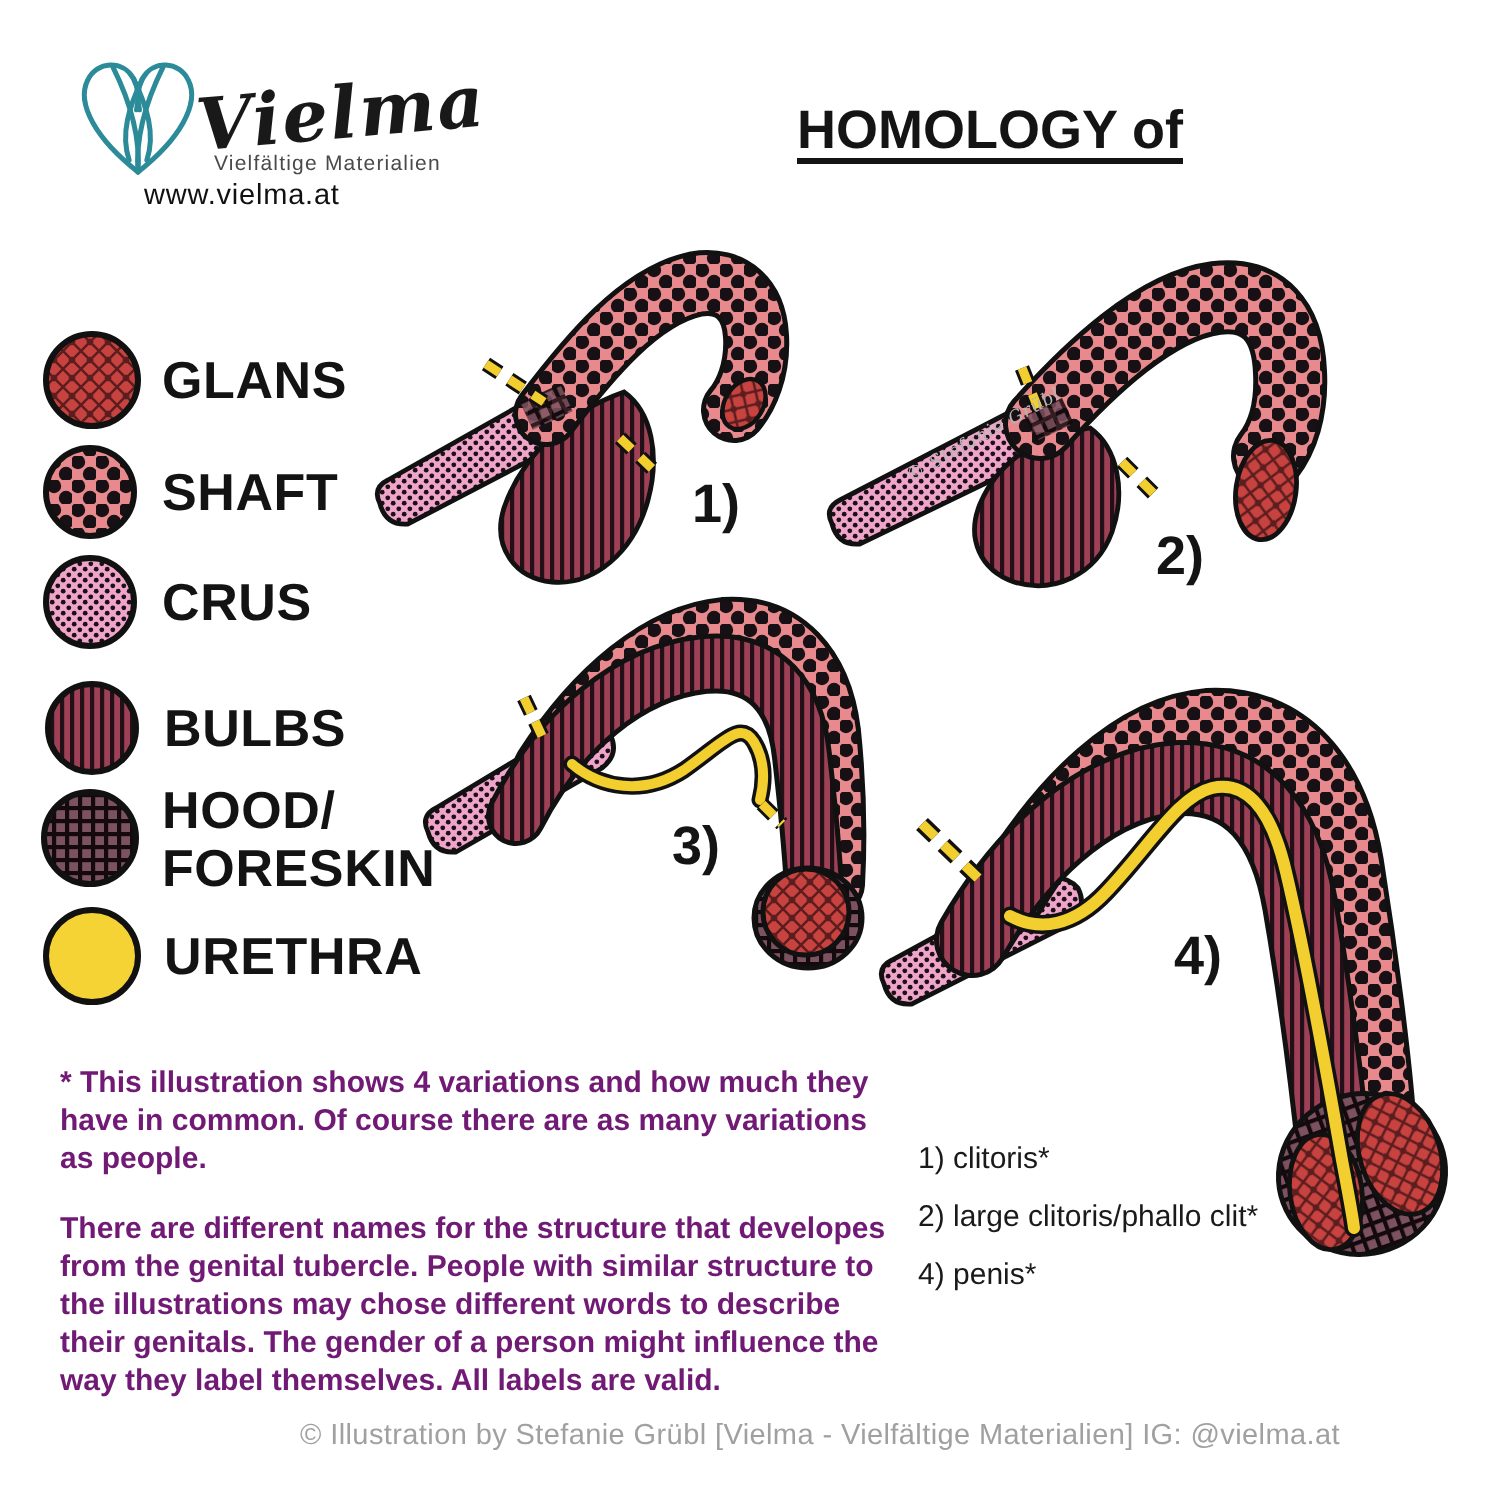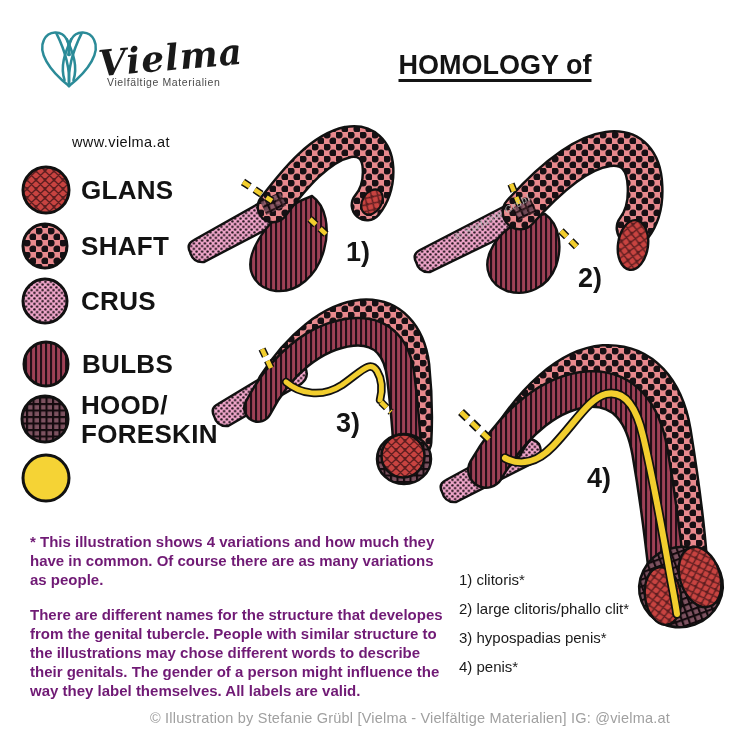--- a/index.html
+++ b/index.html
@@ -7,21 +7,21 @@
     position:relative;width:745px;height:745px;background:#ffffff;
     font-family:"Liberation Sans", sans-serif;color:#1c1c1c;overflow:hidden;
   }
   .abs{position:absolute;}
   
   .brand-script{
     font-family:"DejaVu Serif", serif;font-style:italic;font-weight:700;
     font-size:36px;transform:rotate(-5deg);letter-spacing:1px;color:#191919;
   }
   .brand-sub{font-size:10.5px;color:#4a4a4a;letter-spacing:.6px;}
-  .brand-url{font-size:14.5px;color:#111;letter-spacing:.4px;margin-top:44px;}
+  .brand-url{font-size:14.5px;color:#111;letter-spacing:.4px;}
   
   .title{
     left:330px;top:24px;width:330px;text-align:center;
     font-size:27px;font-weight:700;line-height:33px;color:#141414;margin-top:25px;
   }
   .title span{text-decoration:underline;text-decoration-thickness:2.5px;text-underline-offset:5px;}
   
   .legend-label{
     font-size:26px;font-weight:700;color:#131313;letter-spacing:.3px;
     white-space:pre-line;line-height:29px;
@@ -163,35 +163,35 @@
   <div class="abs title">
     <span>HOMOLOGY of</span><br>
   </div>
 
   <div class="abs legend-label" style="left:81px;top:176px">GLANS</div>
   <div class="abs legend-label" style="left:81px;top:232px">SHAFT</div>
   <div class="abs legend-label" style="left:81px;top:287px">CRUS</div>
   <div class="abs legend-label" style="left:82px;top:350px">BULBS</div>
   <div class="abs legend-label" style="left:81px;top:391px">HOOD/
 FORESKIN</div>
+  <div class="abs legend-label" style="left:82px;top:464px">URETHRA</div>
 
   <div class="abs fig-num" style="left:346px;top:237px">1)</div>
   <div class="abs fig-num" style="left:578px;top:263px">2)</div>
   <div class="abs fig-num" style="left:336px;top:408px">3)</div>
   <div class="abs fig-num" style="left:587px;top:463px">4)</div>
 
   <div class="abs watermark" style="left:449px;top:213px">© Stefanie Grübl</div>
 
   <div class="abs notes">
     <p>* This illustration shows 4 variations and how much they have in common. Of course there are as many variations as people.</p>
     <p>There are different names for the structure that developes from the genital tubercle. People with similar structure to the illustrations may chose different words to describe their genitals. The gender of a person might influence the way they label themselves. All labels are valid.</p>
   </div>
 
   <div class="abs variant-list">
     <div>1) clitoris*</div>
     <div>2) large clitoris/phallo clit*</div>
-    <div>3) hypospadias penis*</div>
     <div>4) penis*</div>
   </div>
 
   <div class="abs credit">© Illustration by Stefanie Grübl [Vielma - Vielfältige Materialien] IG: @vielma.at</div>
 
 </div>
 
 </body></html>

